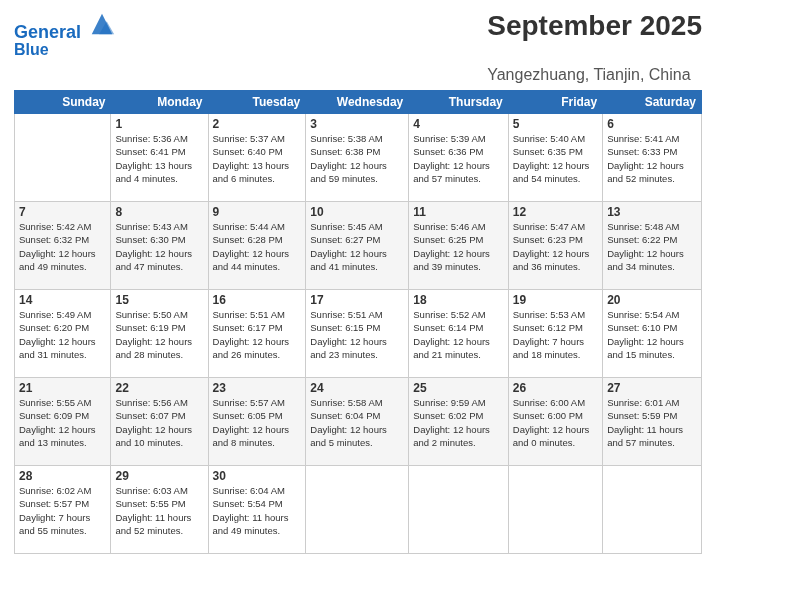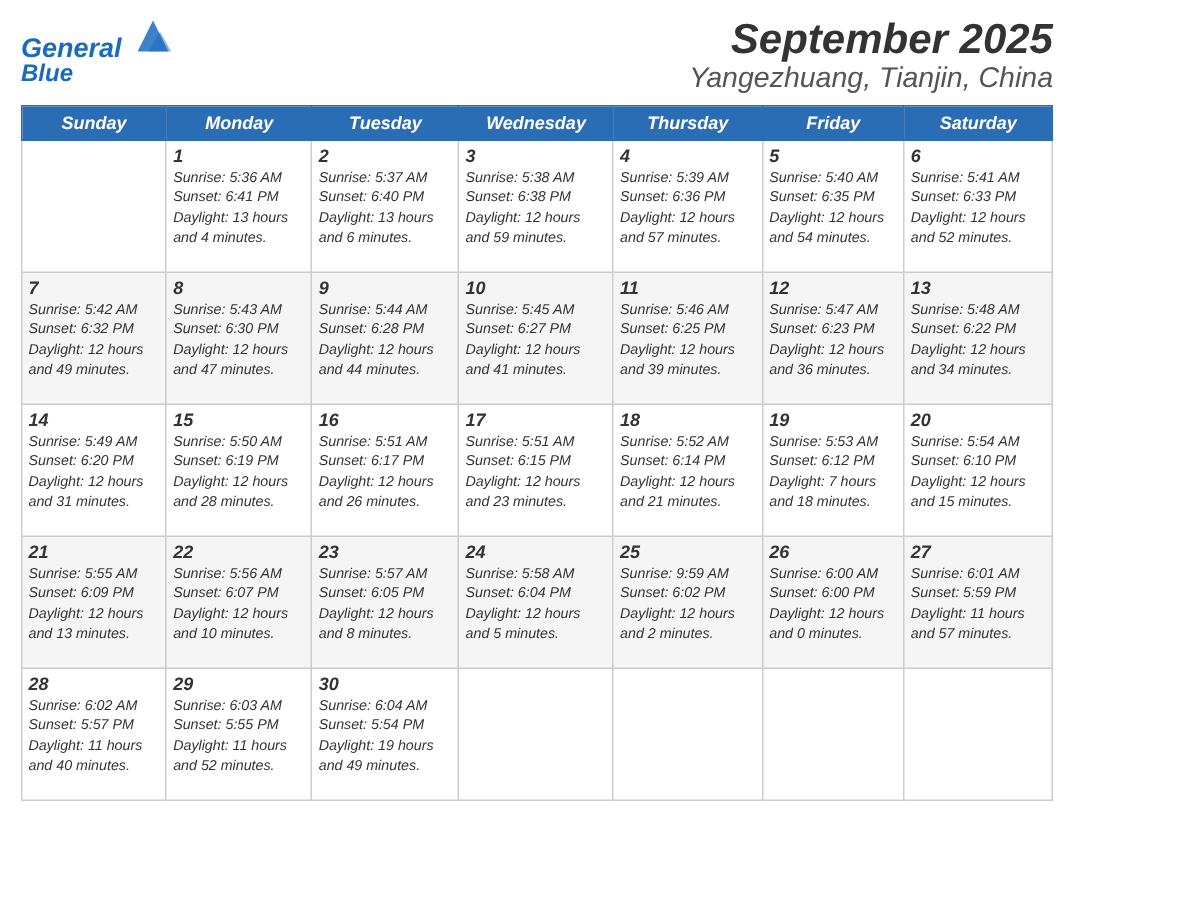--- a/index.html
+++ b/index.html
@@ -8,21 +8,20 @@
       height: 612px;
       background: #fff;
       font-family: Arial, sans-serif;
       font-size: 11px;
       overflow: hidden;
     }
     .page {
       width: 716px;
       height: 612px;
       padding: 10px 14px;
-      font-style: italic;
     }
     .header {
       display: flex;
       justify-content: space-between;
       align-items: flex-start;
       margin-bottom: 6px;
     }
     .logo {
       display: flex;
       align-items: center;
@@ -37,40 +36,40 @@
     .logo-text span {
       color: #1a6bbf;
     }
     .logo-icon {
       width: 28px;
       height: 28px;
       margin-left: 2px;
       margin-top: -4px;
     }
     .title-block {
-      text-align: right;
     }
     .month-year {
       font-size: 28px;
       font-weight: bold;
       color: #333;
     }
     .location {
-      font-size: 19px;
+      font-size: 16px;
       color: #555;
+      margin-top: 24px;
     }
     .calendar {
       width: 100%;
       border-collapse: collapse;
       border: 1px solid #ccc;
     }
     .calendar th {
       background: #2a6db5;
       color: #fff;
-      text-align: center;
+      text-align: right;
       padding: 4px 5px;
       font-size: 12px;
       font-weight: bold;
       border: 1px solid #2a6db5;
     }
     .calendar td {
       vertical-align: top;
       border: 1px solid #ccc;
       padding: 3px 4px;
       width: 113px;
@@ -361,37 +360,37 @@
             <div>Daylight: 11 hours and 57 minutes.</div>
           </div>
         </td>
         </tr>
         <tr>
           <td>
           <span class="day-number">28</span>
           <div class="day-info">
             <div>Sunrise: 6:02 AM</div>
             <div>Sunset: 5:57 PM</div>
-            <div>Daylight: 11 hours and 40 minutes.</div>
+            <div>Daylight: 7 hours and 55 minutes.</div>
           </div>
         </td>
           <td>
           <span class="day-number">29</span>
           <div class="day-info">
             <div>Sunrise: 6:03 AM</div>
             <div>Sunset: 5:55 PM</div>
             <div>Daylight: 11 hours and 52 minutes.</div>
           </div>
         </td>
           <td>
           <span class="day-number">30</span>
           <div class="day-info">
             <div>Sunrise: 6:04 AM</div>
             <div>Sunset: 5:54 PM</div>
-            <div>Daylight: 19 hours and 49 minutes.</div>
+            <div>Daylight: 11 hours and 49 minutes.</div>
           </div>
         </td>
           <td class="empty-cell"></td>
           <td class="empty-cell"></td>
           <td class="empty-cell"></td>
           <td class="empty-cell"></td>
         </tr>
       </tbody>
   </table>
 </div>

